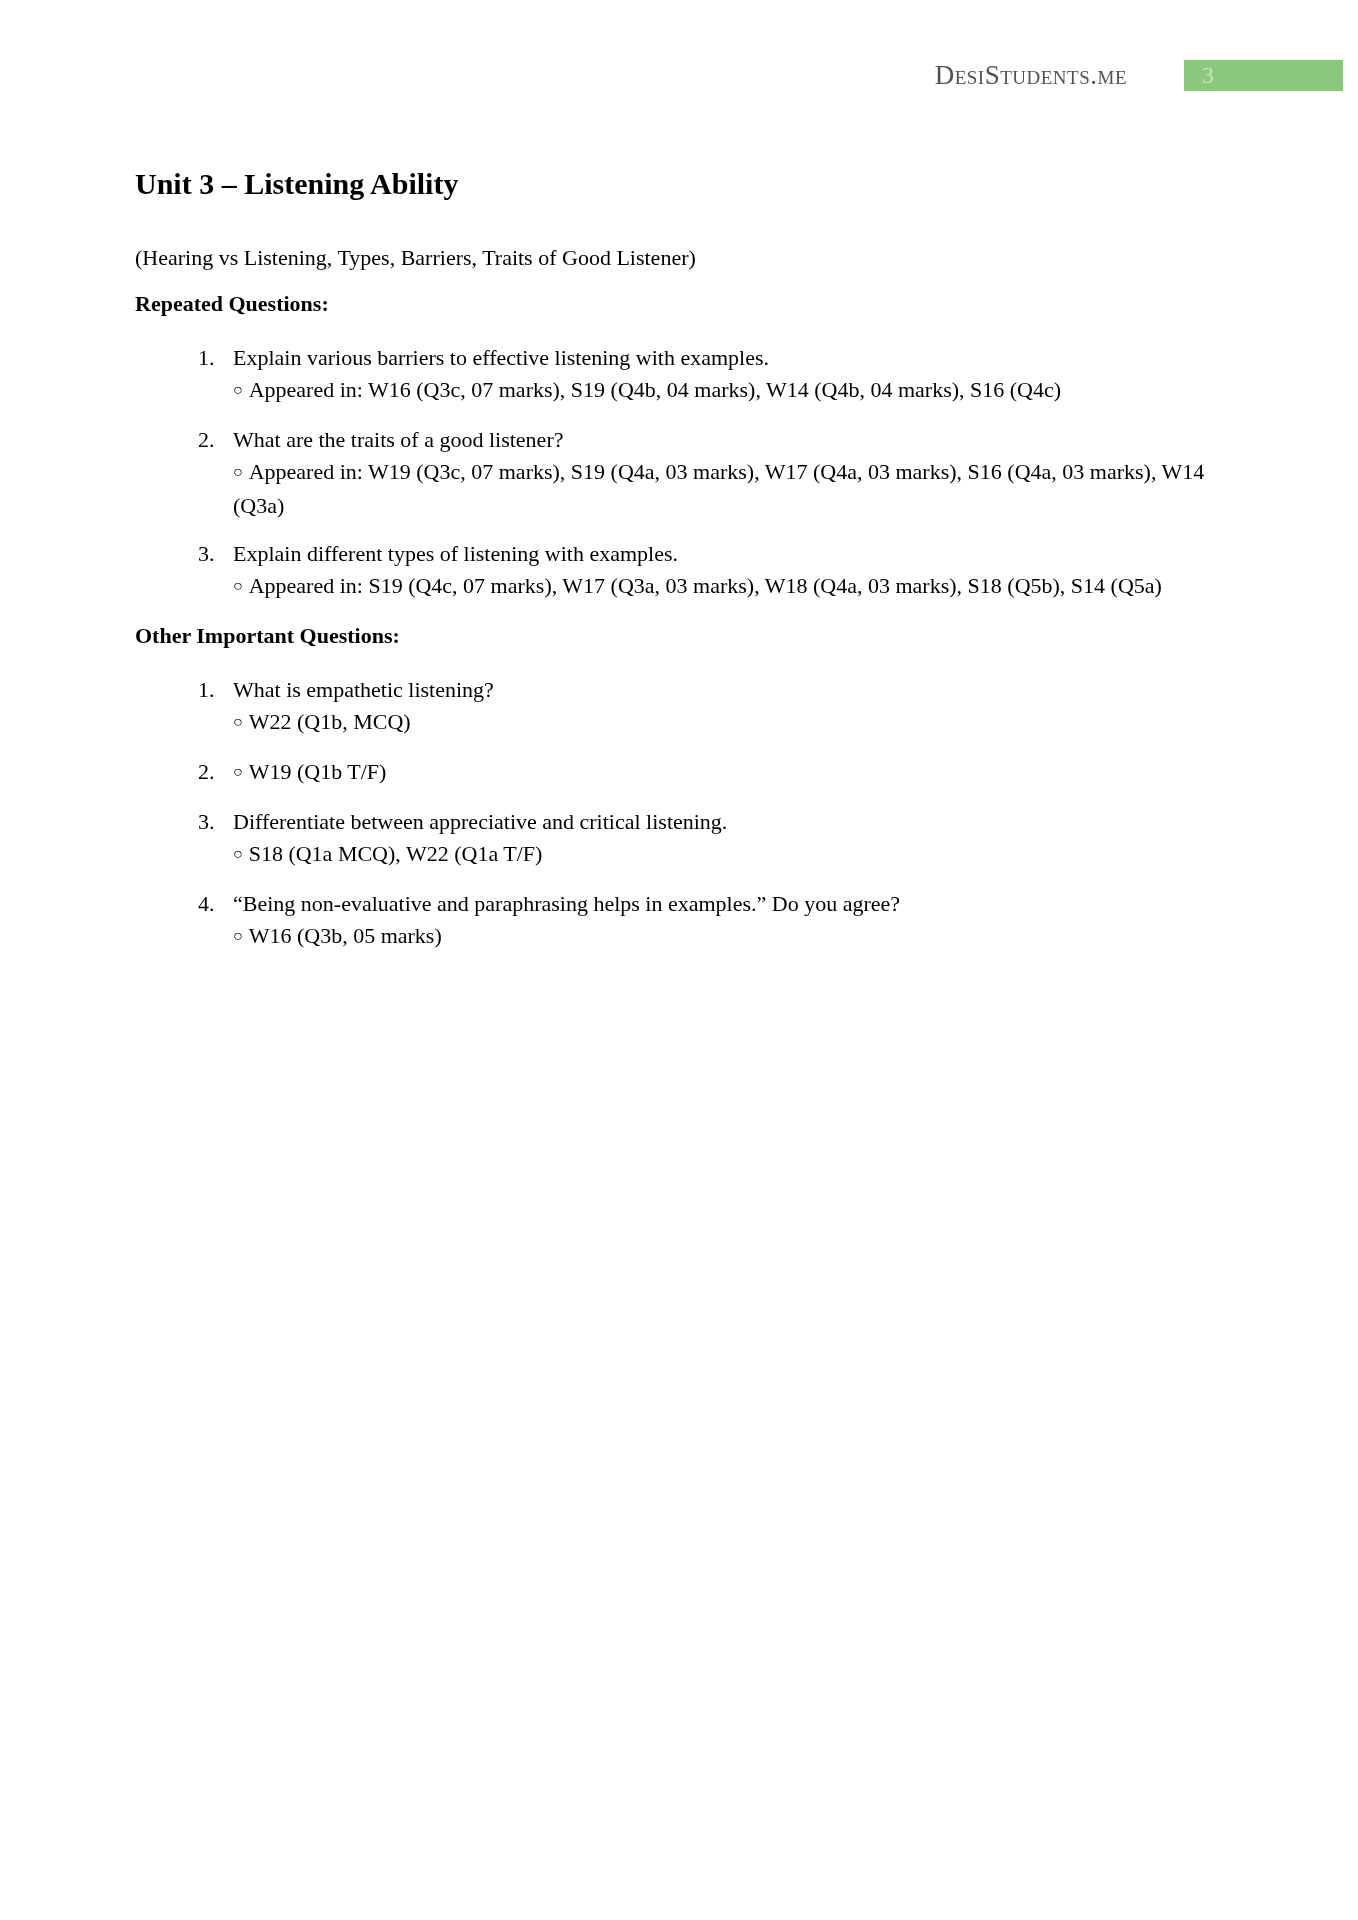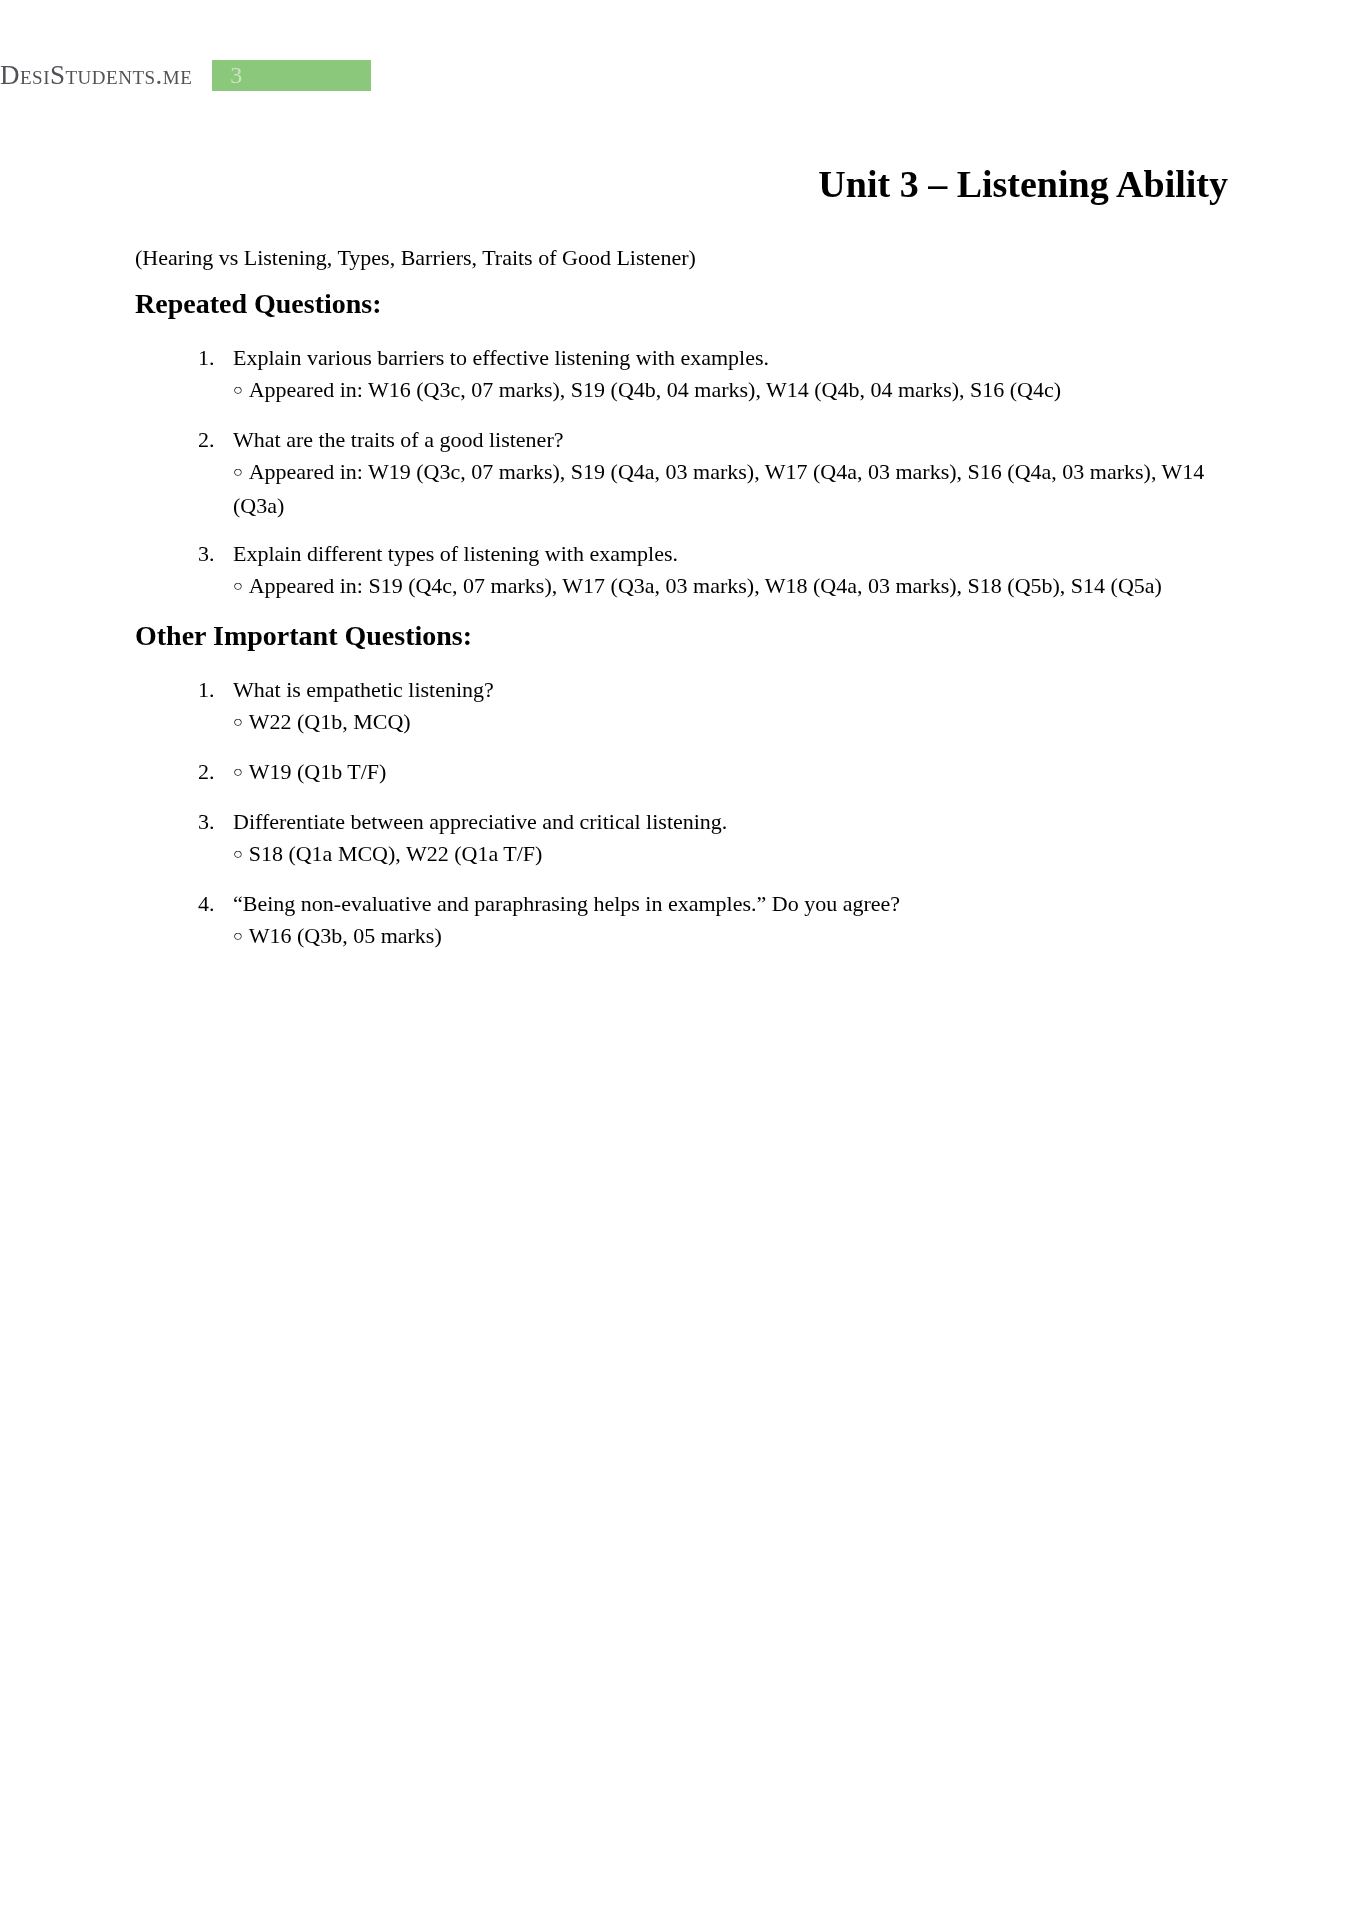--- a/index.html
+++ b/index.html
@@ -4,49 +4,49 @@
 <style>
   * { margin:0; padding:0; box-sizing:border-box; }
   html,body { background:#e9e9e9; }
   .page {
     width:1358px; height:1920px; margin:0 auto; background:#ffffff;
     position:relative; font-family:"Liberation Serif", serif; color:#000;
     overflow:hidden;
   }
   
   .header {
-    position:absolute; top:60px; left:0; right:0;
-    display:flex; align-items:center;
+    position:absolute; top:60px; left:0; right:12px;
+    display:flex; justify-content:flex-end; align-items:center;gap:37px;
   }
   .site-name {
     font-variant: small-caps;
     font-size:27px; line-height:31px;
     color:#515256; letter-spacing:0.5px;
     margin-right:20px;
   }
   .page-badge {
     width:159px; height:31px; margin-right:3px;
     background:var(--badge-bg, #8cc87c);
     color:var(--badge-fg, #c9e5bd);
     font-size:24px; line-height:31px;
     padding-left:18px;
   }
   
   .content { padding:0 130px 0 135px; }
   .doc-title {
-    text-align:right; font-weight:bold;
-    font-size:38px; line-height:36px;
+    text-align:left; font-weight:bold;
+    font-size:30px; line-height:36px;
     margin-top:166px;
   }
   .subtitle {
     font-size:22px; line-height:32px;
     margin-top:40px;
   }
   .section-heading {
-    font-weight:bold; font-size:28px; line-height:32px;
+    font-weight:bold; font-size:22px; line-height:32px;
     margin-top:14px; margin-bottom:22px;
   }
   .item {
     position:relative; padding-left:98px;
     font-size:22px; line-height:32px;
     margin-bottom:16px;
   }
   .item .num { position:absolute; left:63px; top:0; }
   .item .q { font-weight:normal; }
   .appeared .bullet {

